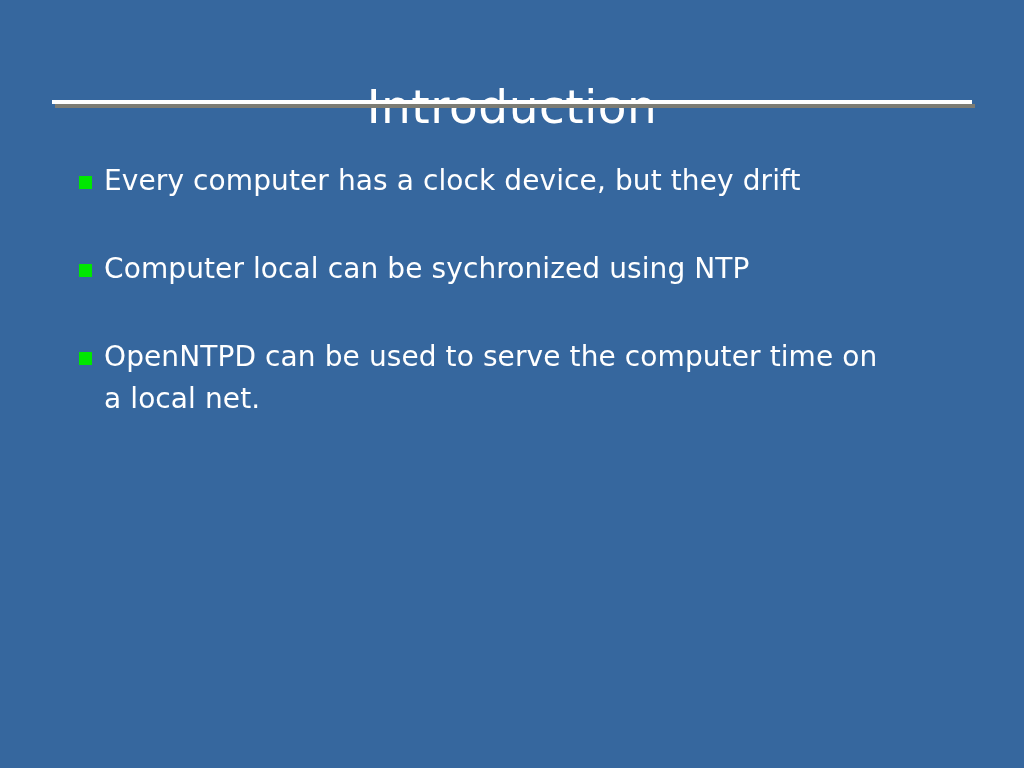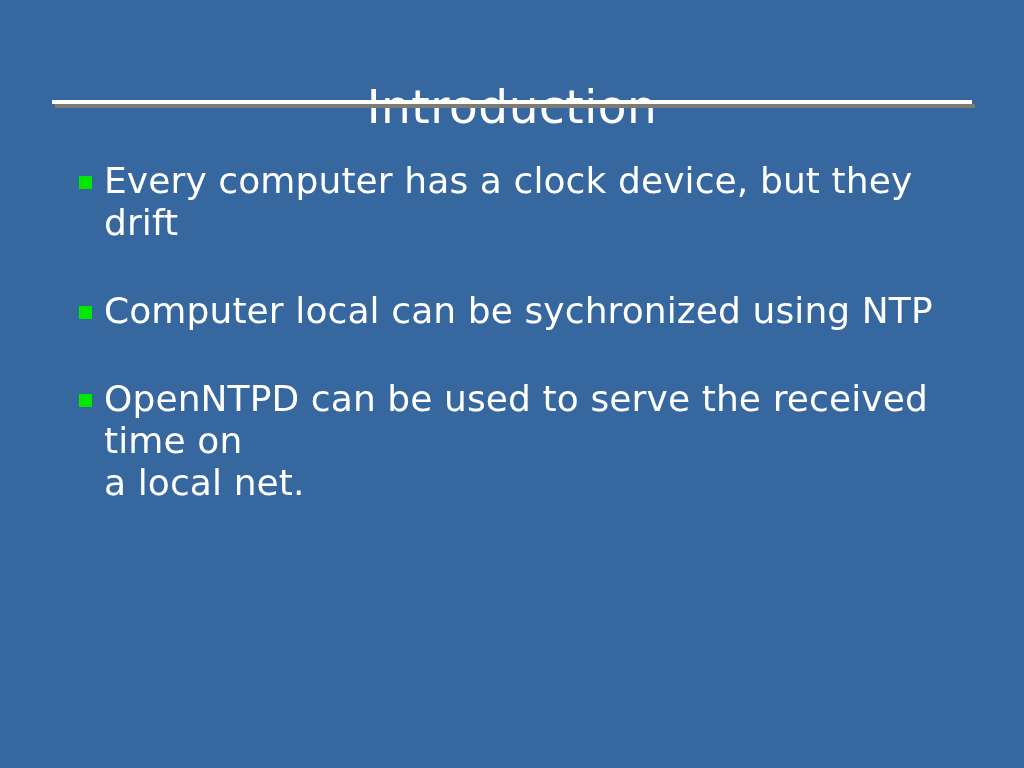--- a/index.html
+++ b/index.html
@@ -81,21 +81,21 @@
     left: 0px;
     top: 16px;
     width: 13px;
     height: 13px;
     background: #00E800;
   }
 
   .bullet-text {
     color: #FFFFFF;
     font-family: "DejaVu Sans", sans-serif;
-    font-size: 36px;
+    font-size: 28px;
     font-weight: 400;
     line-height: 42px;
     letter-spacing: 0.1px;
     white-space: pre-line;
   }
 </style>
 </head>
 <body>
 
 <div class="slide">
@@ -115,19 +115,19 @@
     </div>
 
     <div class="bullet-item">
       <span class="bullet-marker"></span>
       <div class="bullet-text">Computer local can be sychronized using NTP</div>
     </div>
 
 
     <div class="bullet-item">
       <span class="bullet-marker"></span>
-      <div class="bullet-text">OpenNTPD can be used to serve the received time on
+      <div class="bullet-text">OpenNTPD can be used to serve the computer time on
 a local net.</div>
     </div>
 
   </div>
 
 </div>
 
 </body></html>

